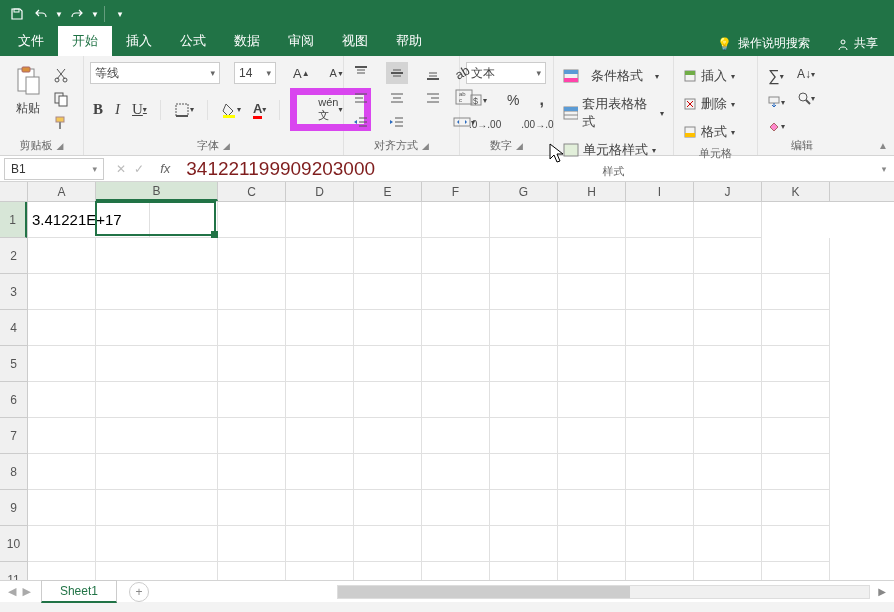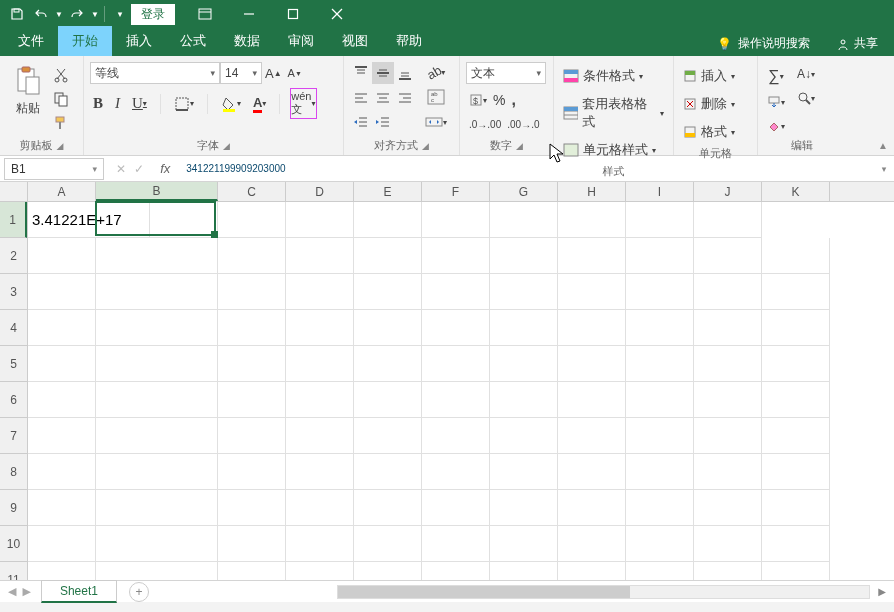--- a/index.html
+++ b/index.html
@@ -7,42 +7,42 @@
 .titlebar{height:28px;background:#217346;display:flex;align-items:center;color:#fff}
 .qat{display:flex;align-items:center;padding-left:6px;gap:2px}
 .qat-btn{width:22px;height:22px;display:flex;align-items:center;justify-content:center;color:#fff;font-size:13px}
 .qat-sep{width:1px;height:16px;background:rgba(255,255,255,.3);margin:0 2px}
 .title-center{flex:1;text-align:center;font-size:12px;display:flex;align-items:center;justify-content:center;gap:4px}
 .title-right{display:flex;align-items:center}
 .login-btn{background:#fff;color:#217346;padding:2px 10px;font-size:12px;margin-right:8px}
 .win-btn{width:44px;height:28px;display:flex;align-items:center;justify-content:center;color:#fff;font-size:14px}
 .tabs{height:28px;background:#217346;display:flex;align-items:flex-end;padding-left:4px}
 .tab{padding:6px 14px;color:#fff;font-size:13px;cursor:pointer}
-.tab.active{background:#7dd3fc;color:#217346}
+.tab.active{background:#ffffff;color:#217346}
 .tab.file{color:#fff}
 .tabs-right{margin-left:auto;display:flex;align-items:center;color:#fff;padding-right:10px;gap:6px}
 .tell-me{display:flex;align-items:center;gap:6px;padding:4px 8px}
 .ribbon{height:100px;background:#f3f3f3;border-bottom:1px solid #d4d4d4;display:flex;position:relative}
 .ribbon-group{border-right:1px solid #e1e1e1;display:flex;flex-direction:column;padding:4px 6px 0}
 .group-body{flex:1;display:flex;align-items:flex-start}
 .group-label{text-align:center;font-size:11px;color:#666;padding:2px 0;display:flex;align-items:center;justify-content:center;gap:4px}
 .dlg-launcher{font-size:9px;color:#888;cursor:pointer}
 .rb-btn{display:flex;align-items:center;justify-content:center;padding:3px;cursor:pointer;color:#444;font-size:13px}
 .big-btn{display:flex;flex-direction:column;align-items:center;width:44px;padding-top:6px;gap:4px;font-size:12px;color:#444}
 .combo{background:#fff;border:1px solid #ccc;height:22px;display:flex;align-items:center;padding:0 4px;font-size:12px;color:#444}
 .combo .arrow{margin-left:auto;font-size:9px;color:#666}
-.row{display:flex;gap:0;align-items:center}
+.row{display:flex;gap:14px;align-items:center}
 .col{display:flex;flex-direction:column;gap:2px}
 .sep-v{width:1px;height:60px;background:#e1e1e1;margin:0 4px}
 .namebox-bar{height:26px;background:#fff;border-bottom:1px solid #d4d4d4;display:flex;align-items:center}
 .namebox{width:100px;height:22px;border:1px solid #ccc;margin:0 4px;display:flex;align-items:center;padding:0 6px;font-size:12px;color:#333;background:#fff}
 .namebox .arrow{margin-left:auto;font-size:9px;color:#888}
 .fx-btns{display:flex;align-items:center;gap:8px;padding:0 8px;color:#888}
 .fx-label{font-style:italic;color:#666;font-size:13px;padding:0 8px}
-.formula-input{flex:1;padding:0 8px;font-size:10px;color:#0c4a6e}
+.formula-input{flex:1;padding:0 8px;font-size:19px;color:#7f1d1d}
 .fb-expand{width:20px;text-align:center;color:#888;font-size:9px}
 .sheet-area{position:relative;height:398px;overflow:hidden;background:#fff}
 .corner{position:absolute;left:0;top:0;width:28px;height:20px;background:#f0f0f0;border-right:1px solid #ccc;border-bottom:1px solid #ccc}
 .col-headers{position:absolute;left:28px;top:0;right:0;height:20px;display:flex;background:#f0f0f0;border-bottom:1px solid #ccc}
 .col-h{border-right:1px solid #ccc;display:flex;align-items:center;justify-content:center;font-size:12px;color:#555}
 .col-h.sel{background:#d7e6d7;border-bottom:2px solid #217346}
 .row-headers{position:absolute;left:0;top:20px;width:28px;background:#f0f0f0;border-right:1px solid #ccc}
 .row-h{height:36px;border-bottom:1px solid #ccc;display:flex;align-items:center;justify-content:center;font-size:12px;color:#555}
 .row-h.sel{background:#d7e6d7;border-right:2px solid #217346}
 .cells{position:absolute;left:28px;top:20px;right:0;bottom:0}
@@ -79,45 +79,20 @@
     <div class="qat-btn" style="width:10px;font-size:8px">▼</div>
     <div class="qat-btn">
         <svg width="14" height="14" viewBox="0 0 14 14">
           <path d="M9 3l3 3-3 3M12 6H6a4 4 0 00-4 4" fill="none" stroke="#fff" stroke-width="1.2"></path>
         </svg>
       </div>
     <div class="qat-btn" style="width:10px;font-size:8px">▼</div>
     <div class="qat-sep"></div>
     <div class="qat-btn" style="font-size:9px">▾</div>
   </div>
-  <div class="title-right">
-    <div class="login-btn">登录</div>
-    <div class="win-btn">
-        <svg width="14" height="12" viewBox="0 0 14 12">
-          <rect x="1" y="1" width="12" height="10" fill="none" stroke="#fff"></rect>
-          <line x1="1" y1="4" x2="13" y2="4" stroke="#fff"></line>
-        </svg>
-      </div>
-    <div class="win-btn">
-        <svg width="12" height="12">
-          <line x1="1" y1="6" x2="11" y2="6" stroke="#fff" stroke-width="1.2"></line>
-        </svg>
-      </div>
-    <div class="win-btn">
-        <svg width="12" height="12">
-          <rect x="1.5" y="1.5" width="9" height="9" fill="none" stroke="#fff" stroke-width="1.2"></rect>
-        </svg>
-      </div>
-    <div class="win-btn win-close">
-        <svg width="12" height="12">
-          <line x1="1" y1="1" x2="11" y2="11" stroke="#fff" stroke-width="1.3"></line>
-          <line x1="11" y1="1" x2="1" y2="11" stroke="#fff" stroke-width="1.3"></line>
-        </svg>
-      </div>
-  </div>
 </div>
 
 <div class="tabs">
   <div class="tab file">文件</div>
   <div class="tab active">开始</div>
   <div class="tab">插入</div>
   <div class="tab">公式</div>
   <div class="tab">数据</div>
   <div class="tab">审阅</div>
   <div class="tab">视图</div>
@@ -212,21 +187,21 @@
               <path d="M5 2l7 7-5 5-5-5z" fill="none" stroke="#555"></path>
               <rect x="2" y="13" width="12" height="3" fill="#ffff00"></rect>
             </svg>
             <span style="font-size:8px">▾</span>
           </div>
         <div class="rb-btn">
             <span style="font-weight:bold;border-bottom:3px solid #ff0000">A</span>
             <span style="font-size:8px">▾</span>
           </div>
         <div class="sep-v" style="height:20px"></div>
-        <div class="rb-btn" style="font-size:11px;border:1px solid #d946ef;padding:1px 0">wén<br>文<span style="font-size:8px">▾</span></div>
+        <div class="rb-btn" style="font-size:11px;border:7px solid #d946ef;padding:1px 21px">wén<br>文<span style="font-size:8px">▾</span></div>
       </div>
     </div>
     <div class="group-label">
         <span>字体</span>
         <span class="dlg-launcher">◢</span>
       </div>
   </div>
 
   <div class="ribbon-group" style="width:116px">
     <div class="group-body">
@@ -346,21 +321,21 @@
       </div>
     </div>
     <div class="group-label">
         <span>数字</span>
         <span class="dlg-launcher">◢</span>
       </div>
   </div>
 
   <div class="ribbon-group" style="width:120px">
     <div class="group-body col" style="gap:4px;padding-top:4px">
-      <div class="rb-btn" style="gap:4px">
+      <div class="rb-btn" style="gap:12px">
           <svg width="16" height="14">
             <rect x="1" y="1" width="14" height="12" fill="none" stroke="#888"></rect>
             <rect x="1" y="1" width="14" height="4" fill="#5b9bd5"></rect>
             <rect x="1" y="9" width="14" height="4" fill="#f4a"></rect>
           </svg>
           <span>条件格式</span>
           <span style="font-size:8px">▾</span>
         </div>
       <div class="rb-btn" style="gap:4px">
           <svg width="16" height="14">

